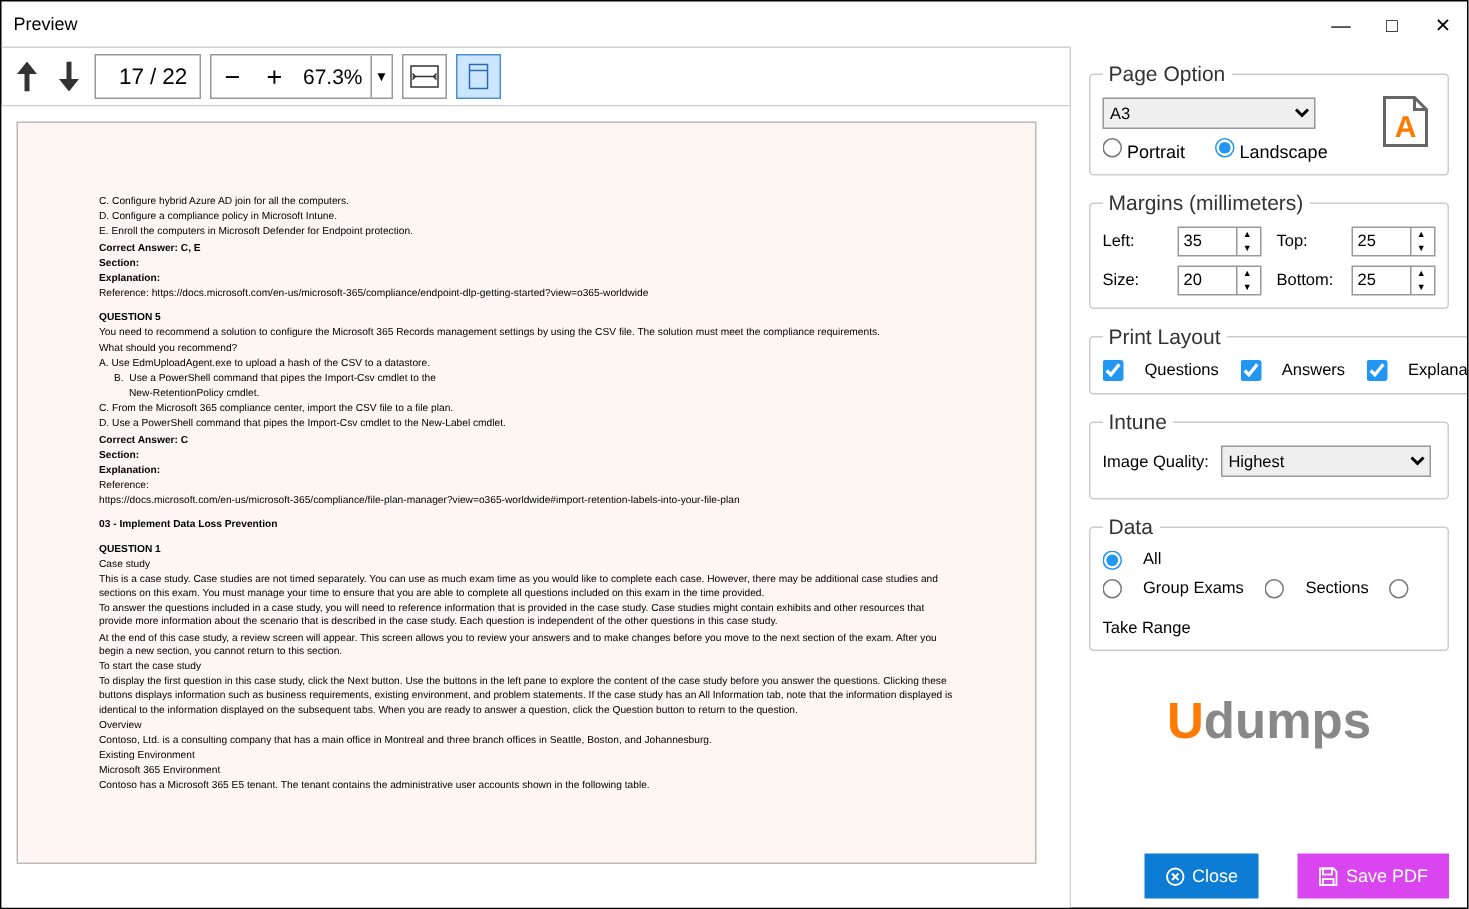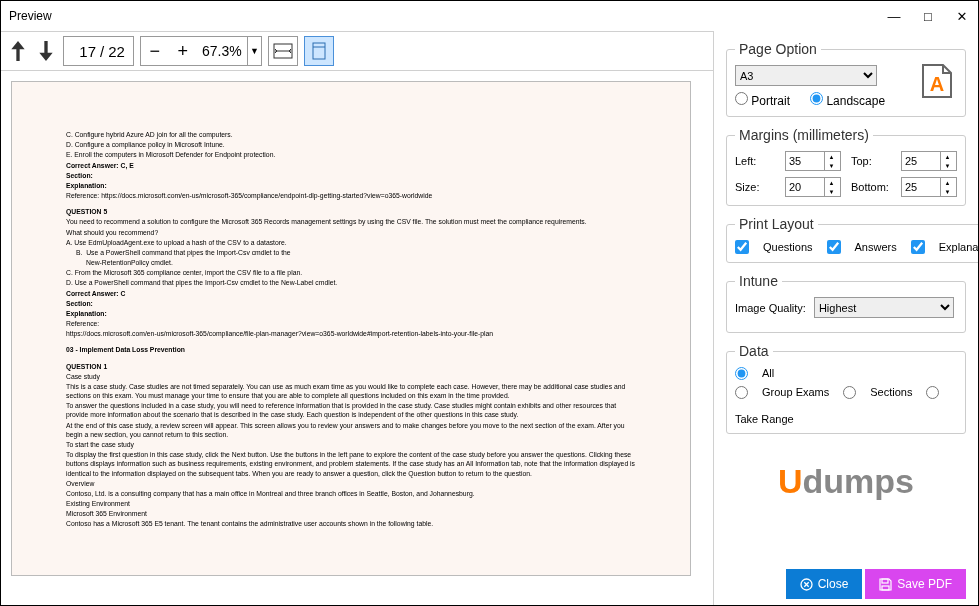--- a/index.html
+++ b/index.html
@@ -54,21 +54,21 @@
 
 .quality select { width: 140px; }
 .datarow { display: flex; gap: 14px; align-items: flex-start; flex-wrap: wrap; }
 .datarow input[type=radio] { accent-color: #2196f3; }
 .datarow label { font-size: 11px; }
 
 .logo { margin-top: 18px; text-align: center; font-size: 34px; font-weight: 600; }
 .logo .u { color: #ff7a00; }
 .logo .d { color: #888; }
 
-.buttons { margin-top: auto; display: flex; justify-content: flex-end; gap: 3px; }
+.buttons { margin-top: auto; display: flex; justify-content: flex-end; gap: 26px; }
 .btn { height: 30px; padding: 0 14px; border: none; color: #fff; font-size: 12px; cursor: pointer; display: flex; align-items: center; gap: 5px; }
 .btn.close { background: #0c7cd5; }
 .btn.save { background: #d946ef; }
 
 svg.arrow { fill: #333; }
 </style>
 </head>
 <body>
 
 <div class="titlebar">

